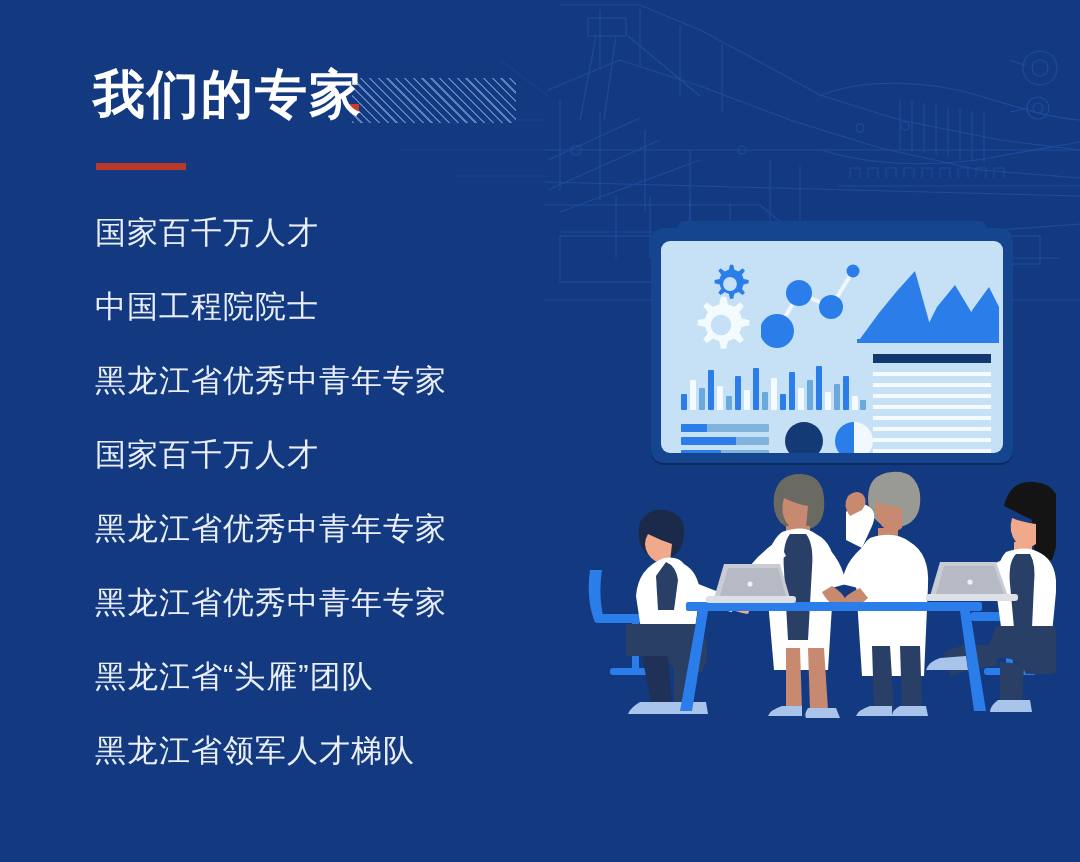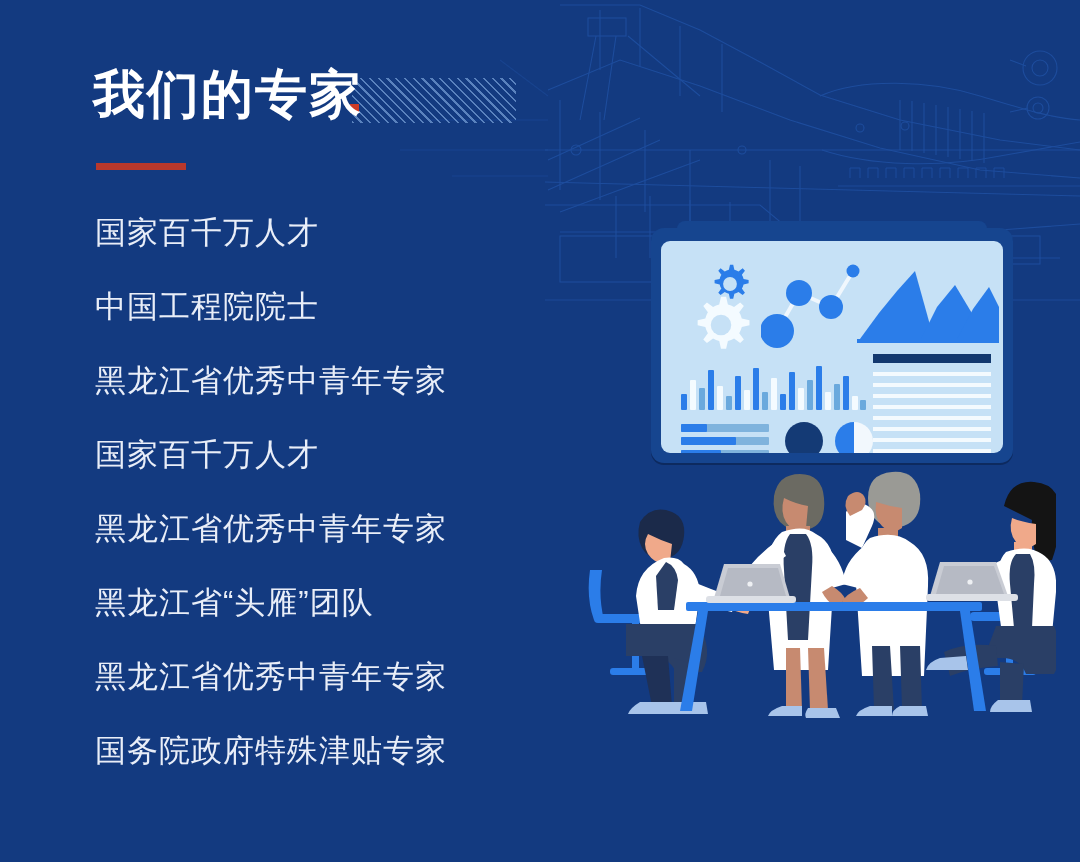--- a/index.html
+++ b/index.html
@@ -140,23 +140,23 @@
     <div class="heading-title" data-interactable="false">我们的专家</div>
     <div class="red-rule" data-interactable="false"></div>
   </div>
 
   <div class="cred-list" data-interactable="false">
     <div class="cred-item" data-interactable="false">国家百千万人才</div>
     <div class="cred-item" data-interactable="false">中国工程院院士</div>
     <div class="cred-item" data-interactable="false">黑龙江省优秀中青年专家</div>
     <div class="cred-item" data-interactable="false">国家百千万人才</div>
     <div class="cred-item" data-interactable="false">黑龙江省优秀中青年专家</div>
+    <div class="cred-item" data-interactable="false">黑龙江省优秀中青年专家</div>
     <div class="cred-item" data-interactable="false">黑龙江省“头雁”团队</div>
-    <div class="cred-item" data-interactable="false">黑龙江省优秀中青年专家</div>
-    <div class="cred-item" data-interactable="false">国务院政府特殊津贴专家</div>
+    <div class="cred-item" data-interactable="false">黑龙江省领军人才梯队</div>
   </div>
 
   <div class="panel-wrap" data-interactable="false">
     <div class="panel-tab" data-interactable="false"></div>
     <div class="panel-frame" data-interactable="false"></div>
     <div class="panel-screen" data-interactable="false">
 
       <svg class="gear" data-interactable="false" style="left:46px;top:20px;" width="46" height="46" viewBox="0 0 100 100">
         <path fill="#2b7de9" d="M50 8 l7 0 l2.5 11 a33 33 0 0 1 9 3.7 l9-6.7 l5 5 l-6.7 9 a33 33 0 0 1 3.7 9 l11 2.5 l0 7 l-11 2.5
           a33 33 0 0 1 -3.7 9 l6.7 9 l-5 5 l-9 -6.7 a33 33 0 0 1 -9 3.7 l-2.5 11 l-7 0 l-2.5 -11

